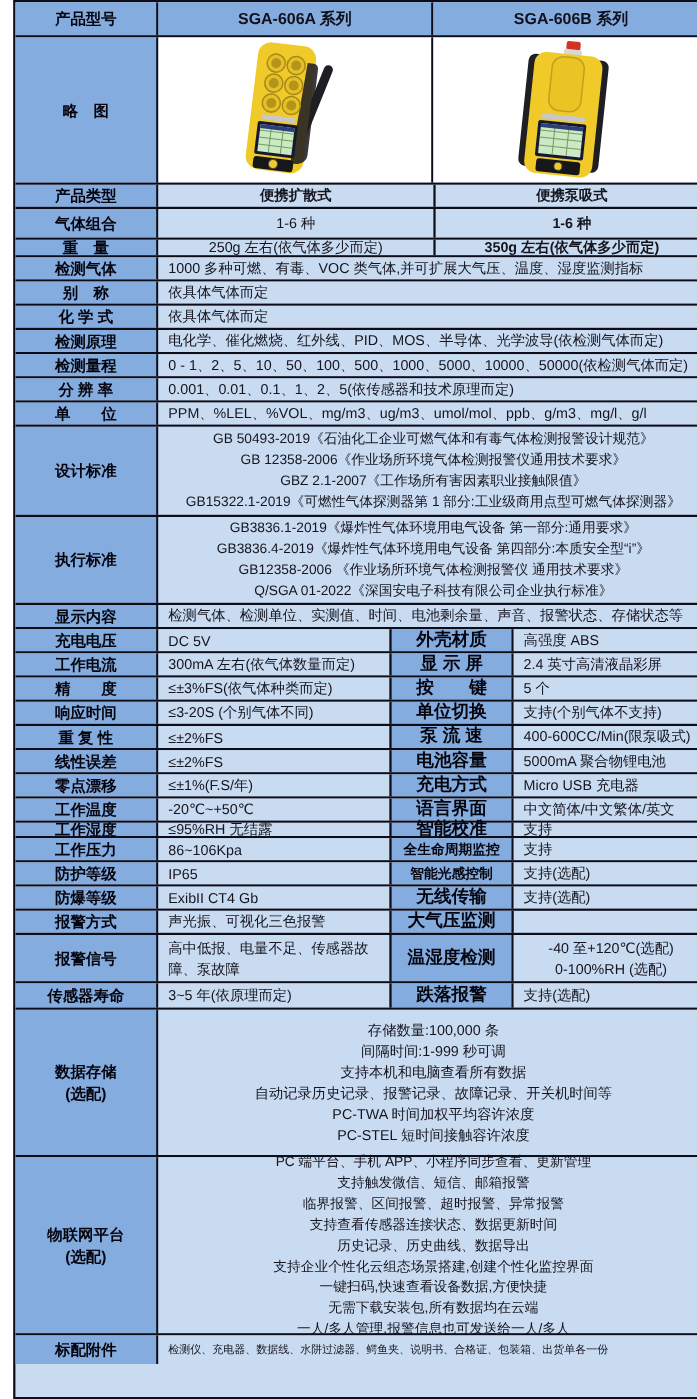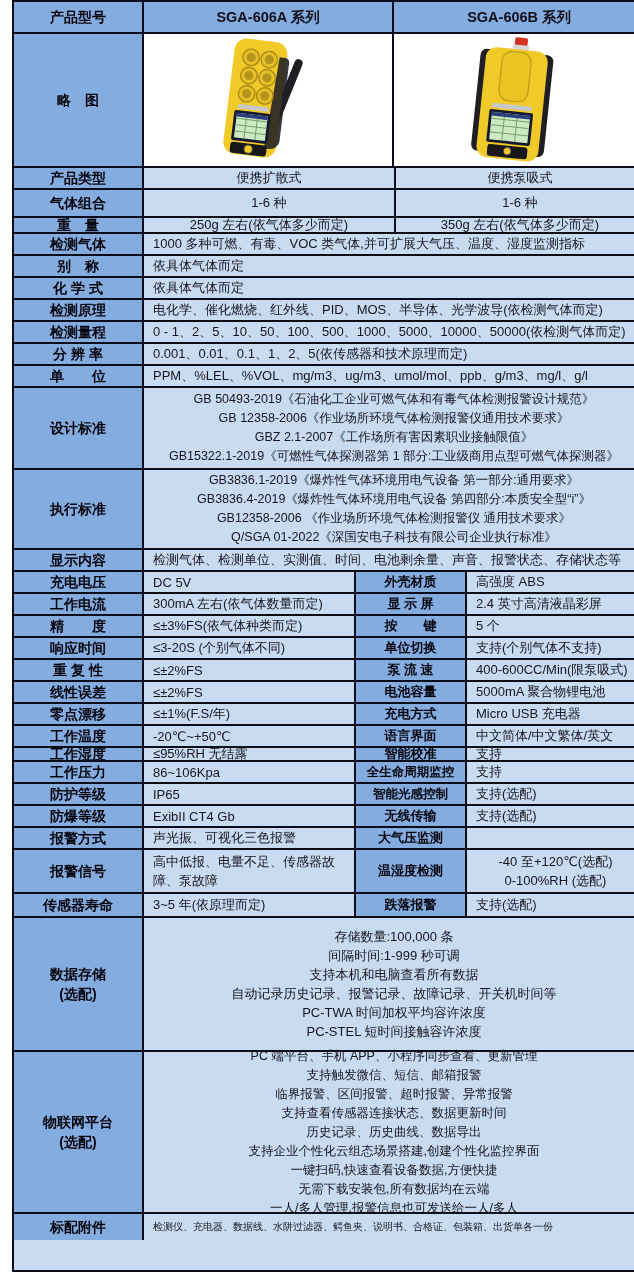--- a/index.html
+++ b/index.html
@@ -28,23 +28,23 @@
     line-height: 20px;
   }
   .val {
     flex: 1 1 auto; background: var(--cell-bg);
     display: flex; align-items: center;
     padding: 0 9px; font-size: 13px; color: #15151f;
   }
   .val.center { justify-content: center; padding: 0 4px; }
   .val.col { flex-direction: column; align-items: center; justify-content: center; }
   .val.col > div { line-height: 19px; white-space: nowrap; }
-  .vdiv { border-left: 2px solid var(--border); }
+  .vdiv { border-left: 2px solid var(--border); font-weight: bold; }
   .v1 { width: 210px; flex: 0 0 210px; }
-  .lab2 { width: 113px; flex: 0 0 113px; border-right: 2px solid var(--border); border-left: 2px solid var(--border); font-size: 13px; }
+  .lab2 { width: 113px; flex: 0 0 113px; border-right: 2px solid var(--border); border-left: 2px solid var(--border); font-size: 16px; }
   .v2 { flex: 1 1 auto; }
   .imgcell {
     flex: 1 1 50%; background: var(--image-bg);
     display: flex; align-items: center; justify-content: center;
   }
   .hcell {
     flex: 1 1 50%; background: var(--label-bg);
     display: flex; align-items: center; justify-content: center;
     font-weight: bold; font-size: 14.5px;
   }

